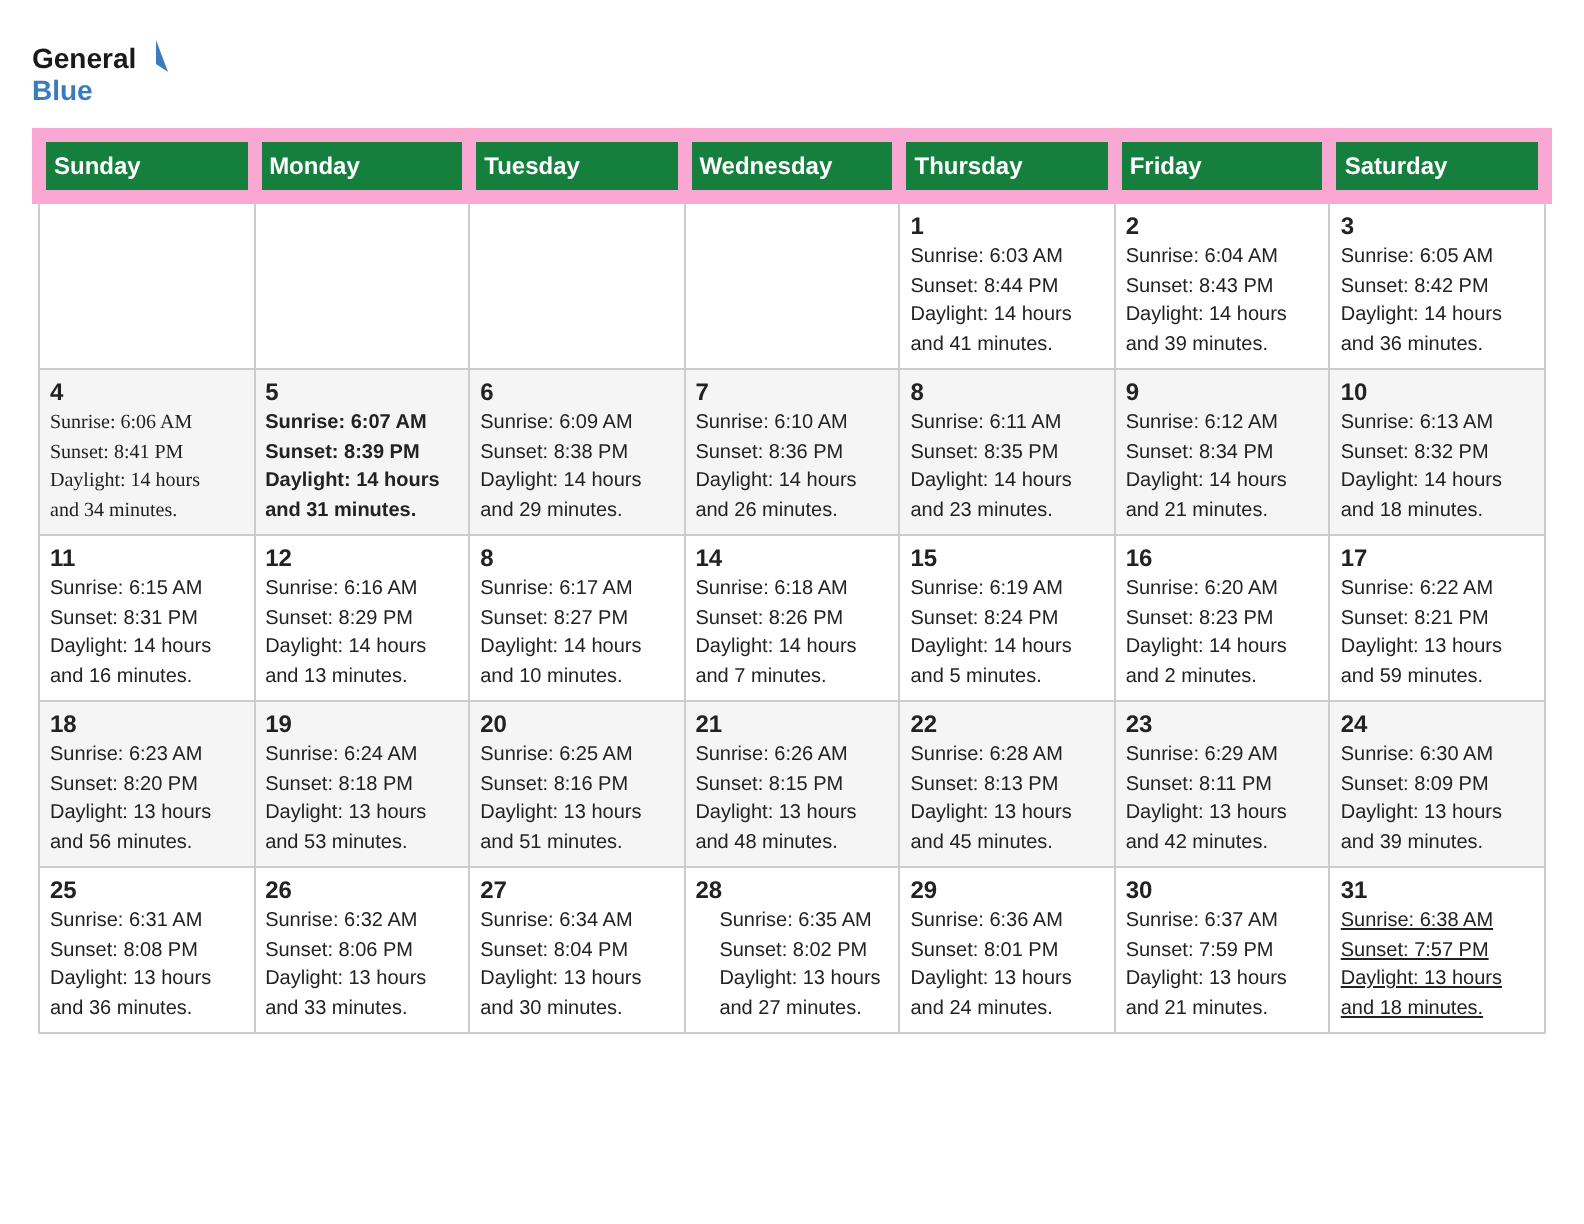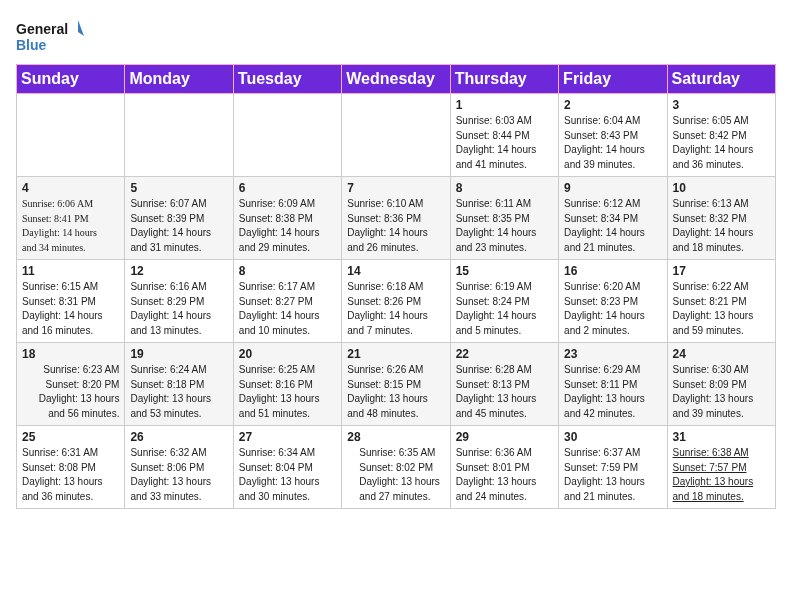--- a/index.html
+++ b/index.html
@@ -33,27 +33,27 @@
     .subtitle {
       font-size: 15px;
       color: #333;
     }
     table {
       width: 100%;
       border-collapse: collapse;
       table-layout: fixed;
     }
     thead tr th {
-      background: #6d28d9;
+      background: #15803d;
       color: #fff;
-      font-size: 16px;
+      font-size: 12px;
       font-weight: bold;
       padding: 5px 4px;
       text-align: left;
-      border: 1px solid #f9a8d4;
+      border: 7px solid #f9a8d4;
     }
     tbody tr td {
       vertical-align: top;
       border: 1px solid #ccc;
       padding: 4px 5px;
       font-size: 10.5px;
       color: #222;
       height: 82px;
       background: #fff;
     }
@@ -134,21 +134,21 @@
       <tr>
         <td>
           <div class="day-num">4</div>
           <div class="day-info" style="white-space: pre-line; font-family: Liberation Serif, serif;">Sunrise: 6:06 AM
 Sunset: 8:41 PM
 Daylight: 14 hours
 and 34 minutes.</div>
         </td>
         <td>
           <div class="day-num">5</div>
-          <div class="day-info" style="white-space: pre-line;">Sunrise: 6:07 AM
+          <div class="day-info" style="white-space: pre-line; font-weight: bold;">Sunrise: 6:07 AM
 Sunset: 8:39 PM
 Daylight: 14 hours
 and 31 minutes.</div>
         </td>
         <td>
           <div class="day-num">6</div>
           <div class="day-info" style="white-space: pre-line;">Sunrise: 6:09 AM
 Sunset: 8:38 PM
 Daylight: 14 hours
 and 29 minutes.</div>
@@ -229,21 +229,21 @@
           <div class="day-num">17</div>
           <div class="day-info" style="white-space: pre-line;">Sunrise: 6:22 AM
 Sunset: 8:21 PM
 Daylight: 13 hours
 and 59 minutes.</div>
         </td>
       </tr>
       <tr>
         <td>
           <div class="day-num">18</div>
-          <div class="day-info" style="white-space: pre-line; text-align: right;">Sunrise: 6:23 AM
+          <div class="day-info" style="white-space: pre-line;">Sunrise: 6:23 AM
 Sunset: 8:20 PM
 Daylight: 13 hours
 and 56 minutes.</div>
         </td>
         <td>
           <div class="day-num">19</div>
           <div class="day-info" style="white-space: pre-line;">Sunrise: 6:24 AM
 Sunset: 8:18 PM
 Daylight: 13 hours
 and 53 minutes.</div>

